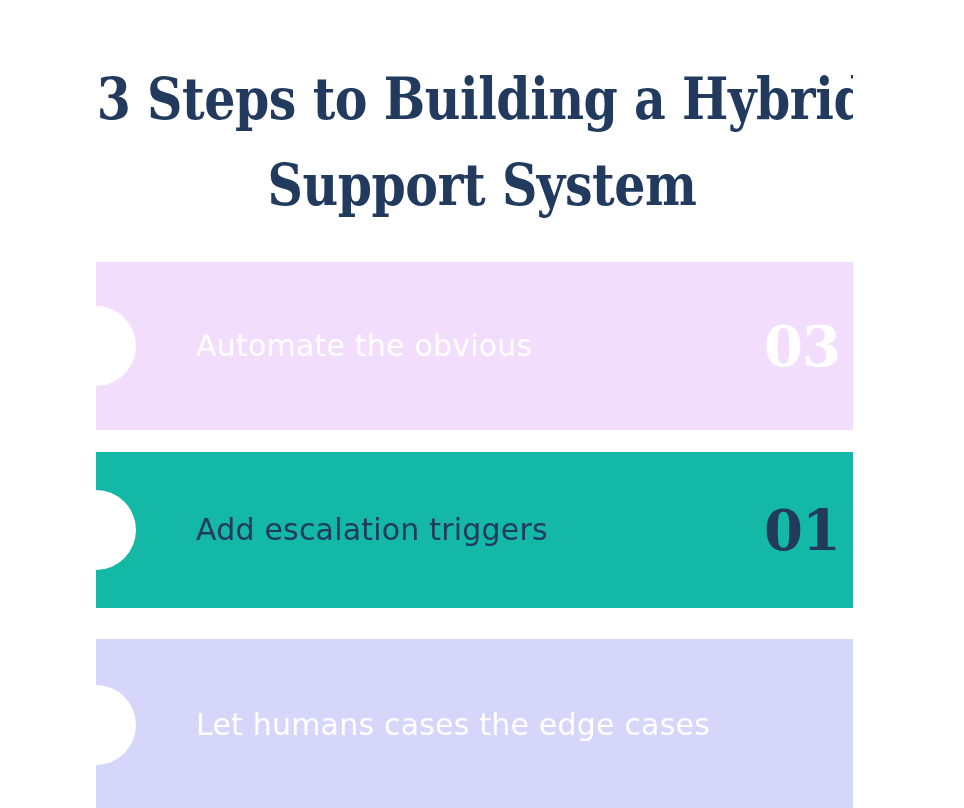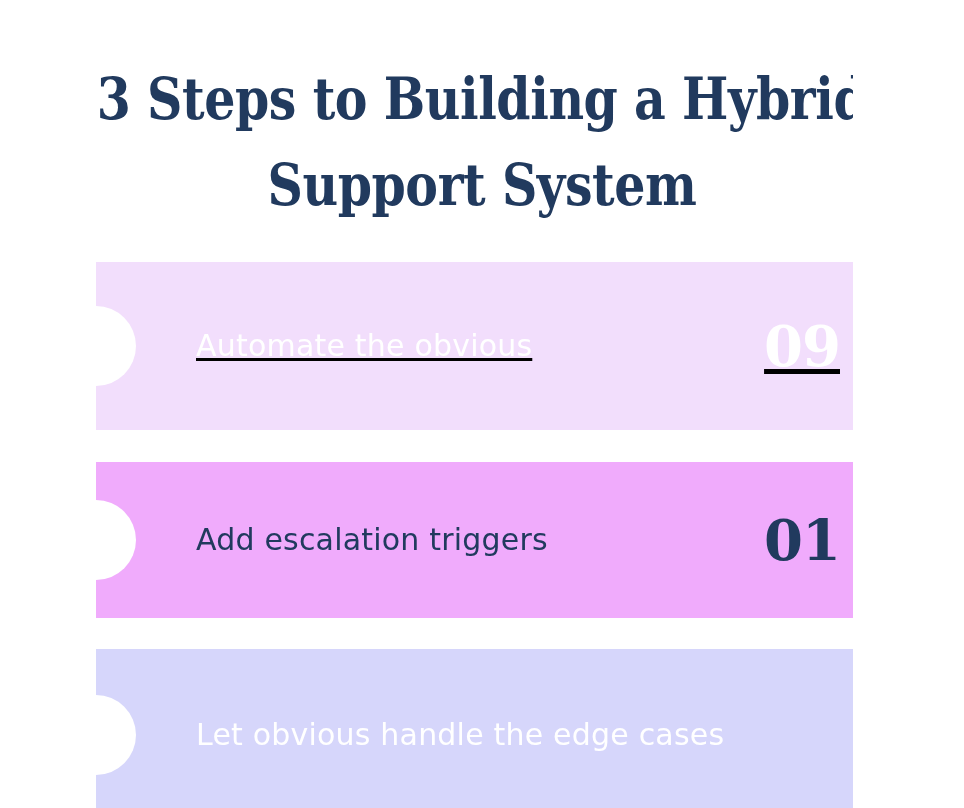--- a/index.html
+++ b/index.html
@@ -56,21 +56,21 @@
     width: 772px;
     box-sizing: border-box;
     display: flex;
     align-items: center;
     justify-content: space-between;
     padding: 0 28px 0 100px;
     overflow: visible;
   }
 
   
-  .step-card.card-1 { height: 168px; margin-bottom: 32px; text-decoration: underline; }
+  .step-card.card-1 { height: 168px; margin-bottom: 22px; }
   .step-card.card-2 { height: 156px; margin-bottom: 31px; }
   .step-card.card-3 { height: 172px; margin-bottom: 0; }
 
   
   .notch {
     position: absolute;
     left: -40px;
     top: 50%;
     width: 80px;
     height: 80px;
@@ -98,49 +98,49 @@
     letter-spacing: -1px;
     flex: 0 0 auto;
     margin-left: 18px;
   }
 
   
   .theme-lavender { background: #F2DEFC; }
   .theme-lavender .step-label,
   .theme-lavender .step-number { color: #FFFFFF; }
 
-  .theme-cyan { background: #f0abfc; }
+  .theme-cyan { background: #14b8a6; }
   .theme-cyan .step-label,
   .theme-cyan .step-number { color: #213A5E; }
 
   .theme-periwinkle { background: #D6D6FB; }
   .theme-periwinkle .step-label,
   .theme-periwinkle .step-number { color: #FFFFFF; }
 </style>
 </head>
 <body>
 
 <div class="poster">
 
   <h1 class="headline">3 Steps to Building a Hybrid
 Support System</h1>
 
   <div class="steps">
 
     <div class="step-card card-1 theme-lavender">
       <span class="notch"></span>
       <span class="step-label">Automate the obvious</span>
-      <span class="step-number">09</span>
+      <span class="step-number">03</span>
     </div>
 
     <div class="step-card card-2 theme-cyan">
       <span class="notch"></span>
       <span class="step-label">Add escalation triggers</span>
       <span class="step-number">01</span>
     </div>
 
     <div class="step-card card-3 theme-periwinkle">
       <span class="notch"></span>
-      <span class="step-label">Let obvious handle the edge cases</span>
+      <span class="step-label">Let humans cases the edge cases</span>
     </div>
 
   </div>
 </div>
 
 </body></html>

